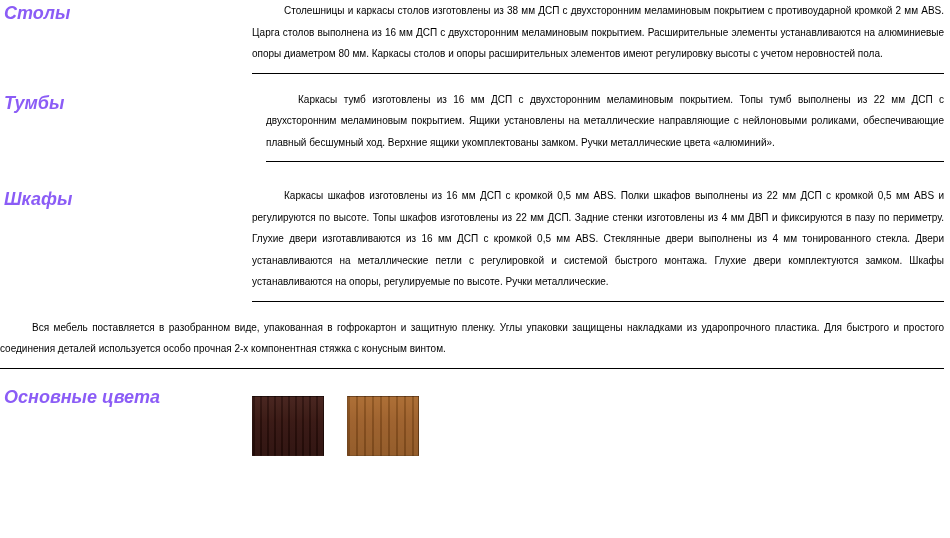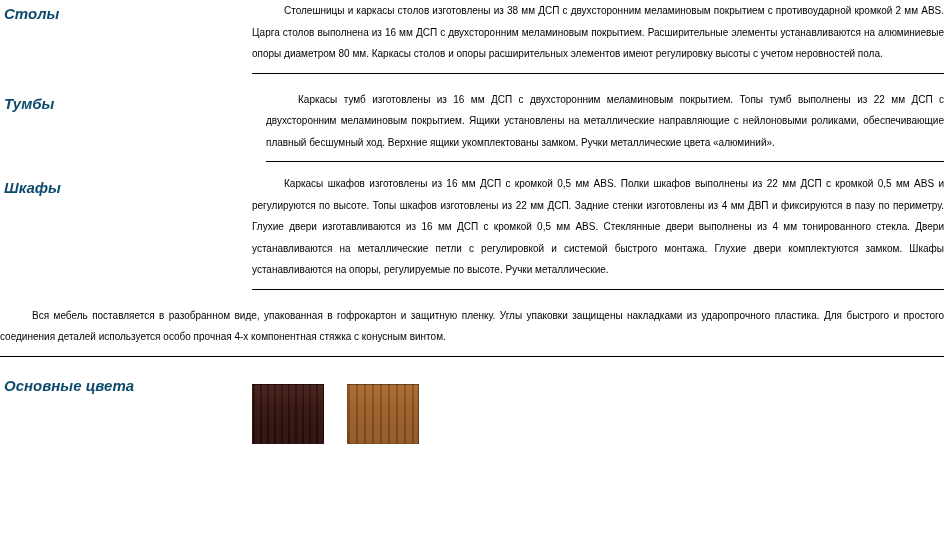--- a/index.html
+++ b/index.html
@@ -26,23 +26,23 @@
     width: 950px;
     box-sizing: border-box;
   }
   .row-label {
     width: 252px;
     flex: 0 0 252px;
     box-sizing: border-box;
     padding: 0 8px 0 4px;
     font-style: italic;
     font-weight: bold;
-    font-size: 15px;
+    font-size: 18px;
     line-height: 19px;
-    color: #0c4a6e;
+    color: #8b5cf6;
   }
   .row-body {
     flex: 1 1 auto;
     box-sizing: border-box;
     padding-right: 6px;
   }
   .rule {
     height: 0;
     border-top: 1px solid #000;
     margin: 0 0 6px 0;
@@ -55,21 +55,21 @@
     margin: 0;
     padding-bottom: 8px;
     letter-spacing: 0;
   }
   
   .block { margin-bottom: 2px; }
   .block-stoly .row-label { padding-top: 4px; }
   .block-stoly .row-body  { padding-top: 0px; }
   .block-tumby { margin-top: 9px; gap: 14px; }
   .block-tumby .row-label { padding-top: 5px; }
-  .block-shkafy { margin-top: 5px; }
+  .block-shkafy { margin-top: 17px; }
   .block-shkafy .row-label { padding-top: 5px; }
   .block-upak { margin-top: 9px; }
   .block-upak .row-label { padding-top: 5px; }
   .block-colors { margin-top: 9px; }
   .block-colors .row-label { padding-top: 4px; }
 
   .swatches {
     display: flex;
     gap: 23px;
     padding-top: 12px;
@@ -119,21 +119,21 @@
   <div class="row block block-shkafy">
     <div class="row-label">Шкафы</div>
     <div class="row-body">
       <p class="para">Каркасы шкафов изготовлены из 16 мм ДСП с кромкой 0,5 мм ABS. Полки шкафов выполнены из 22 мм ДСП с кромкой 0,5 мм ABS и регулируются по высоте. Топы шкафов изготовлены из 22 мм ДСП. Задние стенки изготовлены из 4 мм ДВП и фиксируются в пазу по периметру. Глухие двери изготавливаются из 16 мм ДСП с кромкой 0,5 мм ABS. Стеклянные двери выполнены из 4 мм тонированного стекла. Двери устанавливаются на металлические петли с регулировкой и системой быстрого монтажа. Глухие двери комплектуются замком. Шкафы устанавливаются на опоры, регулируемые по высоте. Ручки металлические.</p>
       <div class="rule"></div>
     </div>
   </div>
 
   <div class="row block block-upak">
     <div class="row-body">
-      <p class="para">Вся мебель поставляется в разобранном виде, упакованная в гофрокартон и защитную пленку. Углы упаковки защищены накладками из ударопрочного пластика. Для быстрого и простого соединения деталей используется особо прочная 4-х компонентная стяжка с конусным винтом.</p>
+      <p class="para">Вся мебель поставляется в разобранном виде, упакованная в гофрокартон и защитную пленку. Углы упаковки защищены накладками из ударопрочного пластика. Для быстрого и простого соединения деталей используется особо прочная 2-х компонентная стяжка с конусным винтом.</p>
       <div class="rule"></div>
     </div>
   </div>
 
   <div class="row block block-colors">
     <div class="row-label">Основные цвета</div>
     <div class="row-body">
       <div class="swatches">
         <div class="swatch-wrap">
           <div class="swatch swatch-venge"></div>

